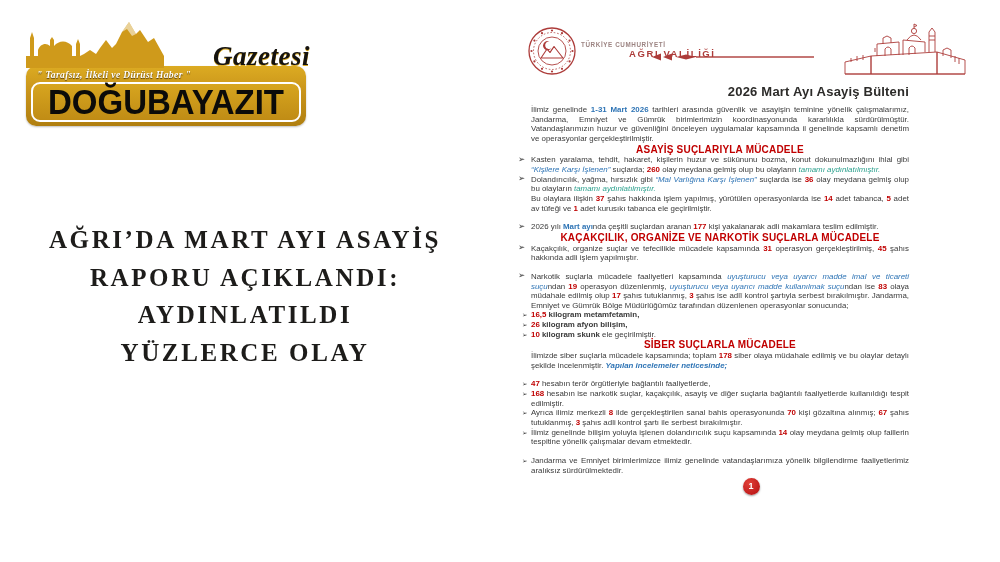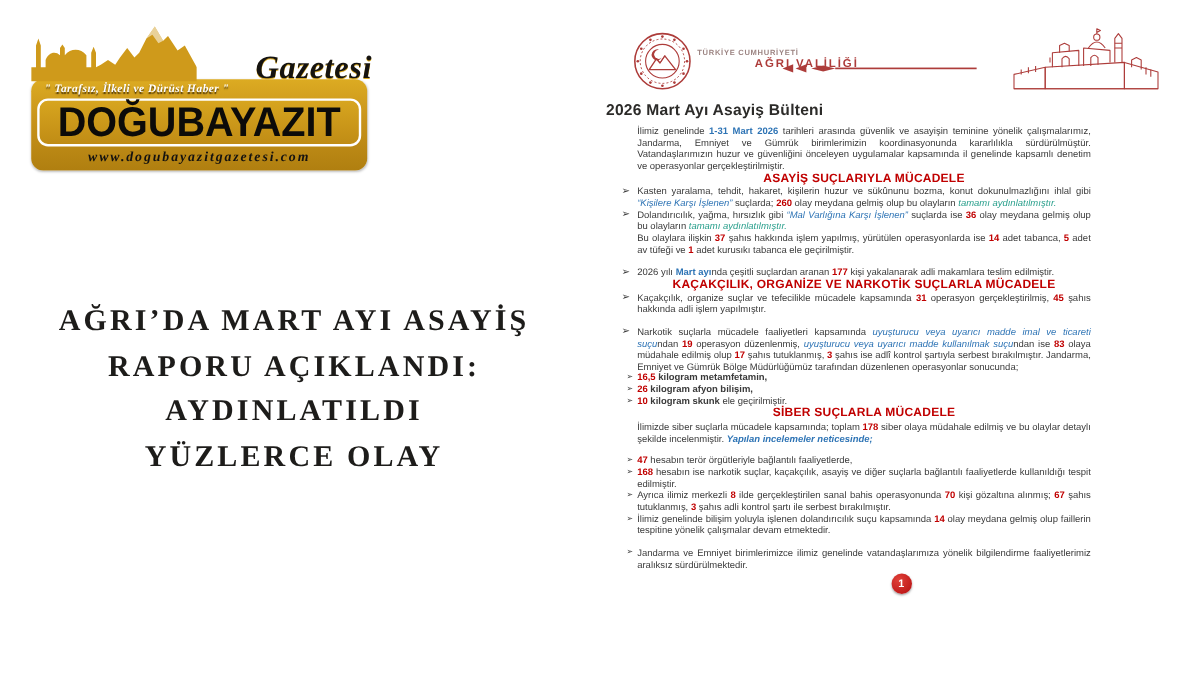--- a/index.html
+++ b/index.html
@@ -41,34 +41,34 @@
   .logo-site{
     font-family:"Liberation Serif",serif;font-style:italic;font-weight:bold;
     text-align:center;font-size:11.5px;color:#141210;letter-spacing:1.6px;
     padding:3px 0 1px;
   }
 
   
   .headline{
     position:absolute;left:15px;top:221px;width:460px;text-align:center;
     font-family:"Liberation Serif",serif;font-weight:bold;
-    font-size:25px;line-height:37.5px;letter-spacing:2.6px;color:#1d1c1a;margin-top:28px;
+    font-size:25px;line-height:37.5px;letter-spacing:2.6px;color:#1d1c1a;
   }
 
   
   .doc{position:absolute;left:505px;top:22px;width:492px;}
   .doc-header{position:relative;height:58px;}
   .seal{position:absolute;left:22px;top:4px;}
   .authority{position:absolute;left:76px;top:20px;line-height:1.1;}
   .authority-l1{font-size:6.3px;color:#9c8482;letter-spacing:.6px;font-weight:bold;}
   .authority-l2{font-size:9.5px;color:#ad3c3a;font-weight:bold;letter-spacing:1.6px;margin-left:48px;}
   .arrowdeco{position:absolute;left:147px;top:30px;}
   .palace{position:absolute;left:336px;top:0px;}
   .doc-title{
-    margin-top:4px;width:404px;text-align:left;
+    margin-top:4px;width:404px;text-align:right;
     font-weight:bold;font-size:13px;color:#2c2b29;letter-spacing:.2px;
   }
   .doc-body{width:378px;margin-left:26px;margin-top:6px;color:#3a3a3a;
     font-size:7.9px;line-height:9.65px;}
   .doc-body .blk{text-align:justify;position:relative;}
   .doc-heading{
     text-align:center;font-weight:bold;color:#c00000;font-size:10px;
     letter-spacing:.2px;margin:1px 0;
   }
   .doc-bullet .marker{
@@ -105,21 +105,20 @@
         L122,22 L128,18 L138,36 L138,48 Z"></path>
       <path fill="#ffffff" opacity="0.55" d="M96,12 L103,2 L110,14 L106,16 L101,9 Z"></path>
     </svg>
     <span class="logo-gazetesi">Gazetesi</span>
   </div>
   <div class="logo-gold">
     <div class="logo-slogan">" Tarafsız, İlkeli ve Dürüst Haber "</div>
     <div class="logo-namebox">
       <span class="logo-name">DOĞUBAYAZIT</span>
     </div>
-    <div class="logo-site">www.dogubayazitgazetesi.com</div>
   </div>
 </div>
 
 <div class="headline">
     <div>AĞRI’DA MART AYI ASAYİŞ</div>
     <div>RAPORU AÇIKLANDI:</div>
     <div>AYDINLATILDI</div>
     <div>YÜZLERCE OLAY</div>
   </div>
 

